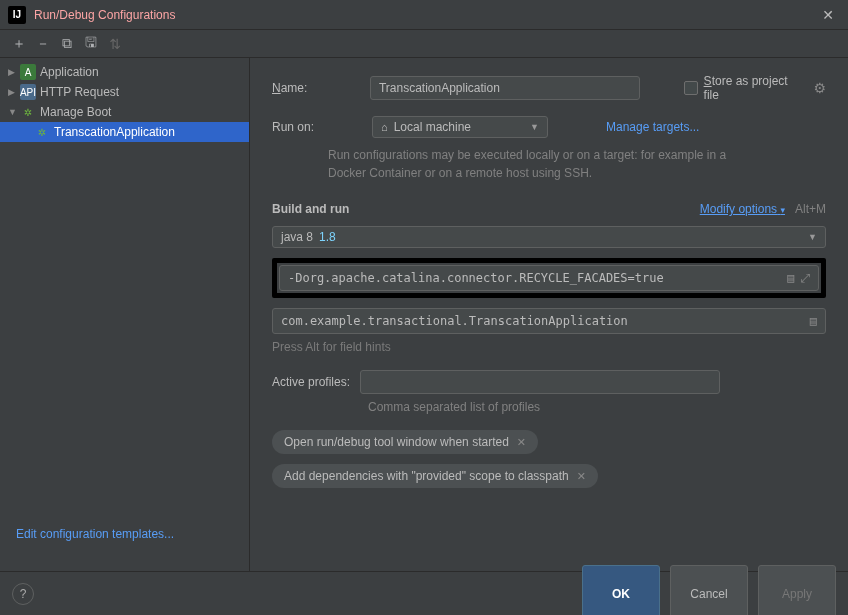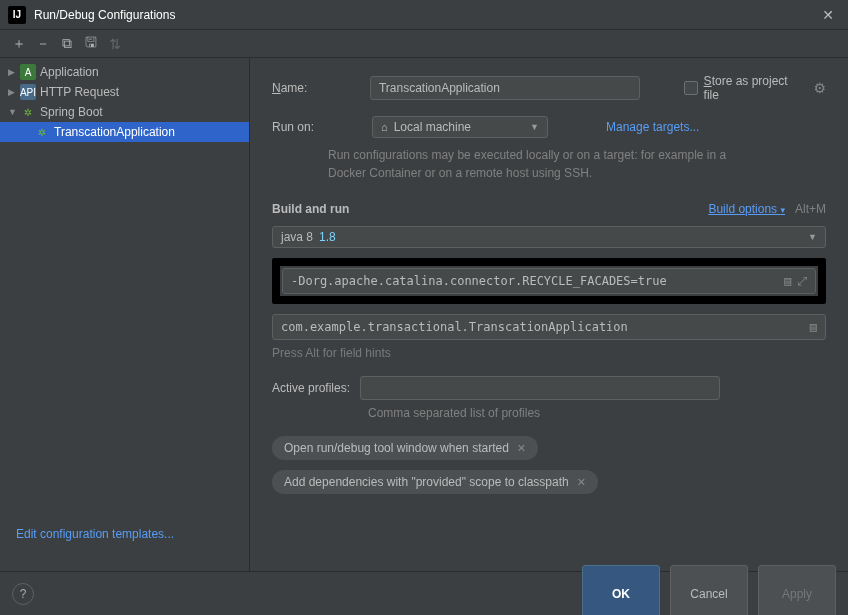--- a/index.html
+++ b/index.html
@@ -1,20 +1,20 @@
 <!DOCTYPE html>
 <html><head>
   <meta charset="utf-8">
   <style>
     * { box-sizing: border-box; margin: 0; padding: 0; }
     body { font-family: "Segoe UI", Arial, sans-serif; font-size: 12px; background: #3c3f41; color: #bbbbbb; width: 848px; height: 615px; overflow: hidden; }
     .dialog { width: 848px; height: 615px; display: flex; flex-direction: column; background: #3c3f41; }
     .titlebar { height: 30px; display: flex; align-items: center; padding: 0 8px; background: #3c3f41; border-bottom: 1px solid #2b2b2b; }
     .titlebar .logo { width: 18px; height: 18px; background: #000; display: flex; align-items: center; justify-content: center; font-size: 10px; font-weight: bold; color: #fff; border-radius: 2px; margin-right: 8px; }
-    .titlebar .title { flex: 1; color: #ffffff; }
+    .titlebar .title { flex: 1; color: #fca5a5; }
     .titlebar .close { color: #bbbbbb; font-size: 14px; cursor: pointer; padding: 2px 6px; }
     .toolbar { height: 28px; display: flex; align-items: center; gap: 2px; padding: 0 8px; border-bottom: 1px solid #2b2b2b; }
     .toolbar .tbtn { width: 22px; height: 22px; display: flex; align-items: center; justify-content: center; color: #afb1b3; cursor: pointer; font-size: 14px; border-radius: 3px; }
     .body { flex: 1; display: flex; min-height: 0; }
     .sidebar { width: 250px; background: #3c3f41; border-right: 1px solid #2b2b2b; padding-top: 4px; display: flex; flex-direction: column; }
     .tree { flex: 1; }
     .tree-item { display: flex; align-items: center; height: 20px; padding-left: 8px; cursor: pointer; color: #bbbbbb; }
     .tree-item .arrow { width: 12px; font-size: 9px; color: #888; }
     .tree-item .nicon { width: 16px; height: 16px; display: flex; align-items: center; justify-content: center; margin-right: 4px; font-size: 10px; border-radius: 2px; }
     .tree-item.selected { background: #2f65ca; color: #fff; }
@@ -38,21 +38,21 @@
     .runon-dd { width: 176px; }
     .link { color: #589df6; cursor: pointer; margin-left: 14px; }
     .hint-text { color: #808080; line-height: 1.5; margin-left: 56px; margin-top: -6px; margin-bottom: 20px; max-width: 430px; }
     .section-header { display: flex; align-items: center; margin-bottom: 10px; }
     .section-header .sh-title { font-weight: bold; color: #bbbbbb; }
     .section-header .sh-right { margin-left: auto; display: flex; align-items: center; gap: 4px; }
     .modify-link { color: #589df6; cursor: pointer; text-decoration: underline; }
     .shortcut { color: #808080; margin-left: 6px; }
     .full-dd { width: 100%; margin-bottom: 10px; }
     .mono-field { width: 100%; background: #45494a; border: 1px solid #5e6060; color: #bbbbbb; padding: 5px 8px; font-family: "Consolas", monospace; font-size: 12px; border-radius: 3px; display: flex; align-items: center; }
-    .highlighted-wrap { border: 8px solid #000000; padding: 2px; margin-bottom: 10px; border-radius: 2px; }
+    .highlighted-wrap { border: 5px solid #000000; padding: 2px; margin-bottom: 10px; border-radius: 2px; }
     .field-icons { margin-left: auto; display: flex; gap: 6px; color: #888; }
     .hint-small { color: #7a7a7a; margin-top: 6px; margin-bottom: 16px; }
     .active-p { display: flex; align-items: center; margin-bottom: 6px; gap: 10px; }
     .active-p input { flex: 0 0 360px; }
     .chip { display: inline-flex; align-items: center; background: #4c5052; border-radius: 14px; padding: 5px 12px; margin-right: 8px; margin-bottom: 10px; cursor: pointer; color: #bbbbbb; }
     .chip .x { margin-left: 8px; color: #888; font-size: 11px; }
     .footer { height: 44px; border-top: 1px solid #2b2b2b; display: flex; align-items: center; padding: 0 12px; gap: 10px; }
     .help { width: 22px; height: 22px; border: 1px solid #5e6060; border-radius: 11px; display: flex; align-items: center; justify-content: center; color: #aaa; cursor: pointer; }
     .footer .spacer { flex: 1; }
     .btn { min-width: 78px; padding: 21px 14px; border-radius: 3px; border: 1px solid #5e6060; background: #4c5052; color: #bbbbbb; cursor: pointer; text-align: center; }
@@ -89,21 +89,21 @@
           <span>Application</span>
         </div>
         <div class="tree-item">
           <span class="arrow">▶</span>
           <span class="nicon icon-http">API</span>
           <span>HTTP Request</span>
         </div>
         <div class="tree-item">
           <span class="arrow">▼</span>
           <span class="nicon icon-spring">✲</span>
-          <span>Spring Boot</span>
+          <span>Manage Boot</span>
         </div>
         <div class="tree-item tree-child selected">
           <span class="nicon icon-spring">✲</span>
           <span>TranscationApplication</span>
         </div>
       </div>
       <div class="edit-templates">
         <a>Edit configuration templates...</a>
       </div>
     </div>
@@ -127,21 +127,21 @@
           <span class="dd-arrow">▼</span>
         </div>
         <span class="link">Manage targets...</span>
       </div>
 
       <div class="hint-text">Run configurations may be executed locally or on a target: for example in a Docker Container or on a remote host using SSH.</div>
 
       <div class="section-header">
         <div class="sh-title">Build and run</div>
         <div class="sh-right">
-          <span class="modify-link"><span>Build options</span> <span style="font-size:9px">▾</span></span>
+          <span class="modify-link"><span>Modify options</span> <span style="font-size:9px">▾</span></span>
           <span class="shortcut">Alt+M</span>
         </div>
       </div>
 
       <div class="dropdown full-dd">
         <span>java 8</span>
         <span class="dimmed">1.8</span>
         <span class="dd-arrow">▼</span>
       </div>
 

